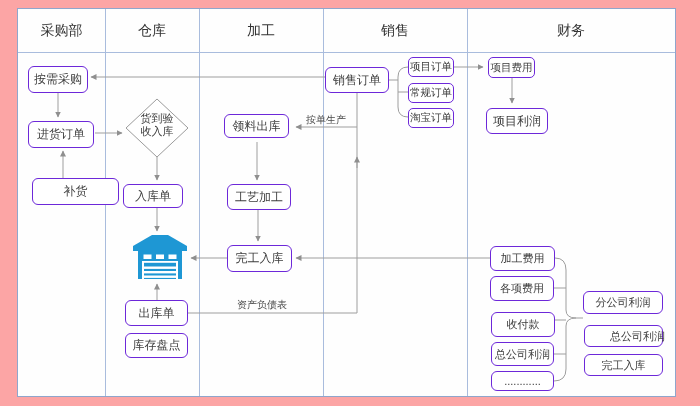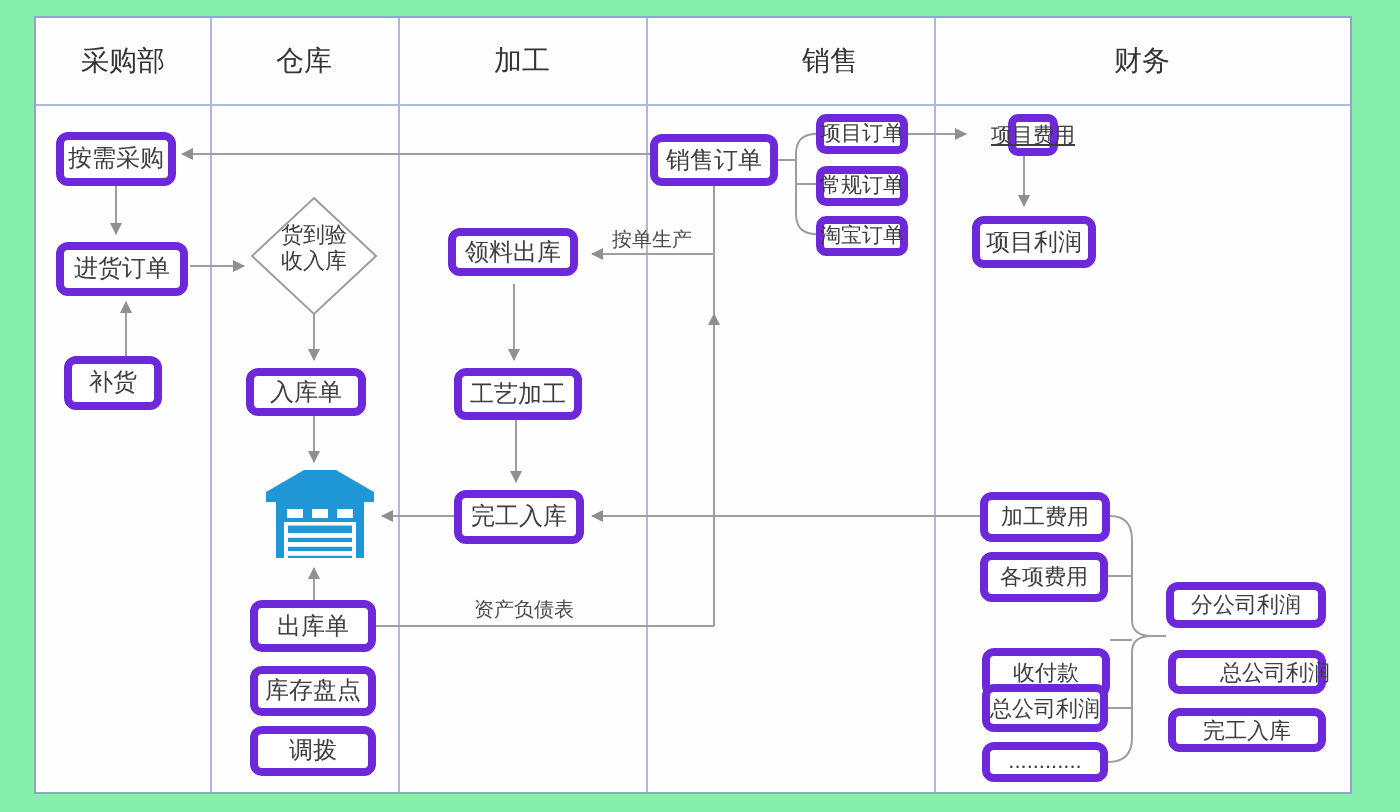--- a/index.html
+++ b/index.html
@@ -1,34 +1,34 @@
 <!DOCTYPE html>
 <html><head>
 <meta charset="utf-8">
 <style>
   html,body{margin:0;padding:0;}
   .stage{
     position:relative; width:700px; height:406px;
-    background:#86efac; overflow:hidden;
+    background:#fca5a5; overflow:hidden;
     font-family:"Liberation Sans", sans-serif;
   }
   .table{
     position:absolute; left:17px; top:8px; width:659px; height:389px;
     box-sizing:border-box; background:#fefefe; border:1.5px solid #8fa6cc; z-index:0;
   }
   .vline{position:absolute; top:0; bottom:0; width:1px; background:#a9bcdd;}
   .hline{position:absolute; left:0; right:0; top:43px; height:1px; background:#a9bcdd;}
   .lanehead{
     position:absolute; top:0; height:43px; line-height:43px;
     text-align:center; font-size:14px; color:#333; z-index:1;
   }
   svg.wires{position:absolute; left:0; top:0; z-index:1; pointer-events:none;}
   .node{
     position:absolute; box-sizing:border-box; z-index:2;
-    background:#fff; border:4px solid #6d28d9; border-radius:6px;
+    background:#fff; border:1px solid #6d28d9; border-radius:6px;
     display:flex; align-items:center; justify-content:center;
     font-size:12px; color:#3d3d3d; white-space:nowrap;
   }
   .node.sm{font-size:10.5px; border-radius:5px;}
   .node.md{font-size:11px;}
   .diamond-text{
     position:absolute; left:129px; top:112px; width:56px; z-index:2;
     text-align:center; font-size:11px; line-height:13px; color:#3d3d3d;
   }
   .edgelabel{
@@ -43,21 +43,21 @@
 
   <div class="table">
     <div class="vline" style="left:87px;"></div>
     <div class="vline" style="left:181px;"></div>
     <div class="vline" style="left:305px;"></div>
     <div class="vline" style="left:449px;"></div>
     <div class="hline"></div>
     <div class="lanehead" style="left:0;width:87px;">采购部</div>
     <div class="lanehead" style="left:87px;width:94px;">仓库</div>
     <div class="lanehead" style="left:181px;width:124px;">加工</div>
-    <div class="lanehead" style="left:305px;width:144px;margin-left:20px;">销售</div>
+    <div class="lanehead" style="left:305px;width:144px;">销售</div>
     <div class="lanehead" style="left:449px;width:208px;">财务</div>
   </div>
 
   <svg class="wires" width="700" height="406" viewBox="0 0 700 406">
     <defs>
       <marker id="arr" markerWidth="7" markerHeight="7" refX="5.5" refY="3" orient="auto">
         <path d="M0,0 L6,3 L0,6 Z" fill="#8f8f8f"></path>
       </marker>
     </defs>
     <g stroke="#9e9e9e" stroke-width="1" fill="none">
@@ -105,21 +105,21 @@
       <path d="M555 320 L566 320"></path>
       <path d="M554 354 L566 354"></path>
       <path d="M576 318 L583 318"></path>
     </g>
 
     <polygon points="157,99 188,128 157,157 126,128" fill="#ffffff" stroke="#9c9c9c" stroke-width="1"></polygon>
   </svg>
 
   <div class="node" style="left:28px;top:66px;width:60px;height:27px;">按需采购</div>
   <div class="node" style="left:28px;top:121px;width:66px;height:27px;">进货订单</div>
-  <div class="node" style="left:32px;top:178px;width:49px;height:27px;">补货</div>
+  <div class="node" style="left:32px;top:178px;width:87px;height:27px;">补货</div>
 
   <div class="diamond-text">
     <div>货到验</div>
     <div>收入库</div>
   </div>
   <div class="node" style="left:123px;top:184px;width:60px;height:24px;">入库单</div>
   <div class="iconwrap">
     <svg width="54" height="45" viewBox="0 0 54 45">
       <g fill="#1e97d4">
         <path d="M19 0 L35 0 L54 11 L54 16 L0 16 L0 11 Z"></path>
@@ -133,36 +133,35 @@
         <rect x="9" y="26" width="2" height="18"></rect>
         <rect x="43" y="26" width="2" height="18"></rect>
         <rect x="11" y="31.5" width="32" height="2.4"></rect>
         <rect x="11" y="36" width="32" height="2.4"></rect>
         <rect x="11" y="40.5" width="32" height="2.4"></rect>
       </g>
     </svg>
   </div>
   <div class="node" style="left:125px;top:300px;width:63px;height:26px;">出库单</div>
   <div class="node" style="left:125px;top:333px;width:63px;height:25px;">库存盘点</div>
-  <div class="node" style="left:125px;top:363px;width:63px;height:25px;">调拨</div>
 
   <div class="node" style="left:224px;top:114px;width:65px;height:24px;">领料出库</div>
   <div class="node" style="left:227px;top:184px;width:64px;height:26px;">工艺加工</div>
   <div class="node" style="left:325px;top:67px;width:64px;height:26px;">销售订单</div>
 
   <div class="node" style="left:227px;top:245px;width:65px;height:27px;">完工入库</div>
   <div class="node sm" style="left:408px;top:57px;width:46px;height:20px;">项目订单</div>
   <div class="node sm" style="left:408px;top:83px;width:46px;height:20px;">常规订单</div>
   <div class="node sm" style="left:408px;top:108px;width:46px;height:20px;">淘宝订单</div>
 
-  <div class="node sm" style="left:504px;top:57px;width:25px;height:21px;text-decoration:underline;">项目费用</div>
+  <div class="node sm" style="left:488px;top:57px;width:47px;height:21px;">项目费用</div>
   <div class="node" style="left:486px;top:108px;width:62px;height:26px;">项目利润</div>
   <div class="node md" style="left:490px;top:246px;width:65px;height:25px;">加工费用</div>
   <div class="node md" style="left:490px;top:276px;width:64px;height:25px;">各项费用</div>
-  <div class="node md" style="left:491px;top:324px;width:64px;height:25px;">收付款</div>
+  <div class="node md" style="left:491px;top:312px;width:64px;height:25px;">收付款</div>
   <div class="node md" style="left:491px;top:342px;width:63px;height:24px;">总公司利润</div>
   <div class="node md" style="left:491px;top:371px;width:63px;height:20px;">............</div>
   <div class="node md" style="left:583px;top:291px;width:80px;height:23px;">分公司利润</div>
   <div class="node md" style="left:584px;top:325px;width:79px;height:22px;padding-left:28px;">总公司利润</div>
   <div class="node md" style="left:584px;top:354px;width:79px;height:22px;">完工入库</div>
 
   <div class="edgelabel" style="left:301px;top:113px;width:50px;">按单生产</div>
   <div class="edgelabel" style="left:237px;top:298px;width:50px;">资产负债表</div>
 
 </div>

